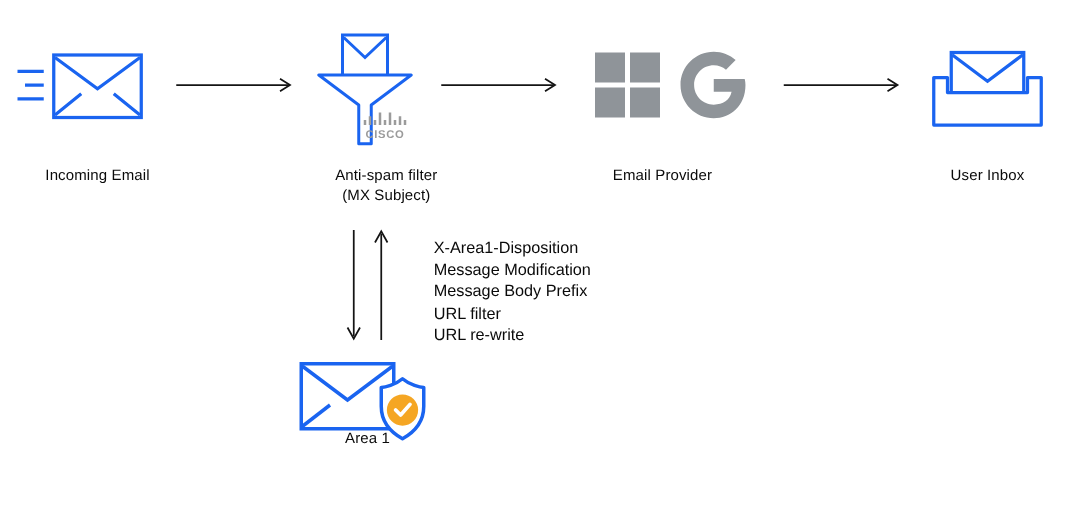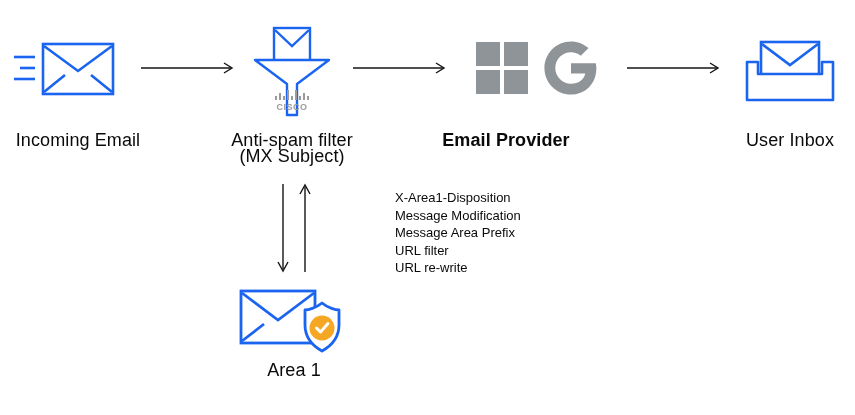--- a/index.html
+++ b/index.html
@@ -12,21 +12,21 @@
   }
   html,body{margin:0;padding:0;background:#fff;}
   .canvas{
     position:relative;width:855px;height:415px;background:#fff;overflow:hidden;
     font-family:"Liberation Sans", sans-serif;color:var(--text);
   }
   .abs{position:absolute;}
   .node-icon{color:var(--primary);}
   .arrow-svg{color:var(--arrow);}
   .label{
-    font-size:18px;line-height:16px;text-align:center;color:var(--text);
+    font-size:12px;line-height:16px;text-align:center;color:var(--text);
     letter-spacing:.1px;
   }
   .annotation{
     font-size:13px;line-height:17.5px;text-align:left;color:var(--text);
   }
   .ms-grid{display:grid;grid-template-columns:24px 24px;grid-template-rows:24px 24px;gap:4px;}
   .ms-square{background:var(--logo_gray);}
   .google-g{color:var(--logo_gray);}
   .cisco-logo{color:var(--cisco_gray);}
   .cisco-logo text{font-family:"Liberation Sans", sans-serif;font-weight:bold;}
@@ -57,37 +57,37 @@
     </svg>
   </div>
 
   <div class="abs node-icon" style="left:252px;top:26px;">
     <svg viewBox="0 0 80 92" width="80" height="92" aria-hidden="true">
       <rect x="22" y="2" width="36" height="34" fill="#fff" stroke="currentColor" stroke-width="2.4"></rect>
       <path d="M23,4 L40,20 L57,4" fill="none" stroke="currentColor" stroke-width="2.4"></path>
       <path d="M3,34 L77,34 L45,58 L45,89 L35,89 L35,58 Z" fill="#fff" stroke="currentColor" stroke-width="2.4" stroke-linejoin="round"></path>
     </svg>
   </div>
-  <div class="abs cisco-logo" style="left:272px;top:88px;">
+  <div class="abs cisco-logo" style="left:288px;top:88px;">
     <svg viewBox="0 0 40 24" width="40" height="24">
       <g fill="currentColor">
         <rect x="3" y="8" width="2" height="4"></rect>
         <rect x="7" y="5" width="2" height="7"></rect>
         <rect x="11" y="8" width="2" height="4"></rect>
         <rect x="15" y="2" width="2" height="10"></rect>
         <rect x="19" y="8" width="2" height="4"></rect>
         <rect x="23" y="2" width="2" height="10"></rect>
         <rect x="27" y="8" width="2" height="4"></rect>
         <rect x="31" y="5" width="2" height="7"></rect>
         <rect x="35" y="8" width="2" height="4"></rect>
       </g>
       <text x="20" y="22" text-anchor="middle" font-size="9" letter-spacing="0.5" fill="currentColor">CISCO</text>
     </svg>
   </div>
-  <div class="abs label" style="left:222px;top:132px;width:140px;">
+  <div class="abs label" style="left:239px;top:132px;width:140px;">
     <span style="display:block;">Anti-spam filter</span>
     <span style="display:block;">(MX Subject)</span>
   </div>
 
   <div class="abs arrow-svg" style="left:352px;top:61px;">
     <svg viewBox="0 0 95 14" width="95" height="14">
       <line x1="1" y1="7" x2="91" y2="7" stroke="currentColor" stroke-width="1.4"></line>
       <path d="M84,2 L92,7 L84,12" fill="none" stroke="currentColor" stroke-width="1.4"></path>
     </svg>
   </div>
@@ -98,21 +98,21 @@
     <div class="ms-square"></div>
     <div class="ms-square"></div>
   </div>
   <div class="abs google-g" style="left:542px;top:39px;">
     <svg viewBox="0 0 48 48" width="58" height="58">
       <path fill="currentColor" d="M44.5,20H24v8.5h11.8C34.7,33.9,30.1,37,24,37c-7.2,0-13-5.8-13-13
         s5.8-13,13-13c3.1,0,5.9,1.1,8.1,2.9l6.4-6.4C34.6,4.1,29.6,2,24,2C11.8,2,2,11.8,2,24
         s9.8,22,22,22c11,0,21-8,21-22C45,22.7,44.8,21.3,44.5,20z"></path>
     </svg>
   </div>
-  <div class="abs label" style="left:436px;top:132px;width:140px;font-weight:bold;">Email Provider</div>
+  <div class="abs label" style="left:460px;top:132px;width:140px;">Email Provider</div>
 
   <div class="abs arrow-svg" style="left:626px;top:61px;">
     <svg viewBox="0 0 95 14" width="95" height="14">
       <line x1="1" y1="7" x2="91" y2="7" stroke="currentColor" stroke-width="1.4"></line>
       <path d="M84,2 L92,7 L84,12" fill="none" stroke="currentColor" stroke-width="1.4"></path>
     </svg>
   </div>
 
   <div class="abs node-icon" style="left:745px;top:40px;">
     <svg viewBox="0 0 90 62" width="90" height="62" aria-hidden="true">
@@ -125,35 +125,35 @@
 
   <div class="abs arrow-svg" style="left:272px;top:182px;">
     <svg viewBox="0 0 44 92" width="44" height="92">
       <line x1="11" y1="2" x2="11" y2="87" stroke="currentColor" stroke-width="1.4"></line>
       <path d="M6,80 L11,89 L16,80" fill="none" stroke="currentColor" stroke-width="1.4"></path>
       <line x1="33" y1="90" x2="33" y2="5" stroke="currentColor" stroke-width="1.4"></line>
       <path d="M28,12 L33,3 L38,12" fill="none" stroke="currentColor" stroke-width="1.4"></path>
     </svg>
   </div>
 
-  <div class="abs annotation" style="left:347px;top:189px;width:200px;margin-left:48px;">
+  <div class="abs annotation" style="left:347px;top:189px;width:200px;">
     <div>X-Area1-Disposition</div>
     <div>Message Modification</div>
-    <div>Message Area Prefix</div>
+    <div>Message Body Prefix</div>
     <div>URL filter</div>
     <div>URL re-write</div>
   </div>
 
   <div class="abs node-icon" style="left:238px;top:283px;">
     <svg viewBox="0 0 112 82" width="112" height="82" aria-hidden="true">
       <rect x="3" y="8" width="74" height="52" fill="#fff" stroke="currentColor" stroke-width="2.8"></rect>
       <path d="M4,10 L40,37 L76,10" fill="none" stroke="currentColor" stroke-width="2.8"></path>
       <path d="M4,58 L26,41" fill="none" stroke="currentColor" stroke-width="2.8"></path>
       <path d="M84,20 C78,25 70,27 67,27 L67,42 C67,55 75,63 84,68 C93,63 101,55 101,42 L101,27 C98,27 90,25 84,20 Z" fill="#fff" stroke="currentColor" stroke-width="2.8" stroke-linejoin="round"></path>
       <circle cx="84" cy="45" r="12.5" fill="var(--amber)"></circle>
       <path d="M78.5,45 L82.5,49 L90,40.5" fill="none" stroke="#fff" stroke-width="3" stroke-linecap="round" stroke-linejoin="round"></path>
     </svg>
   </div>
-  <div class="abs label" style="left:224px;top:362px;width:140px;">
+  <div class="abs label" style="left:224px;top:342px;width:140px;">
     <span style="display:block;">Area 1</span>
   </div>
 
 </div>
 
 </body></html>

